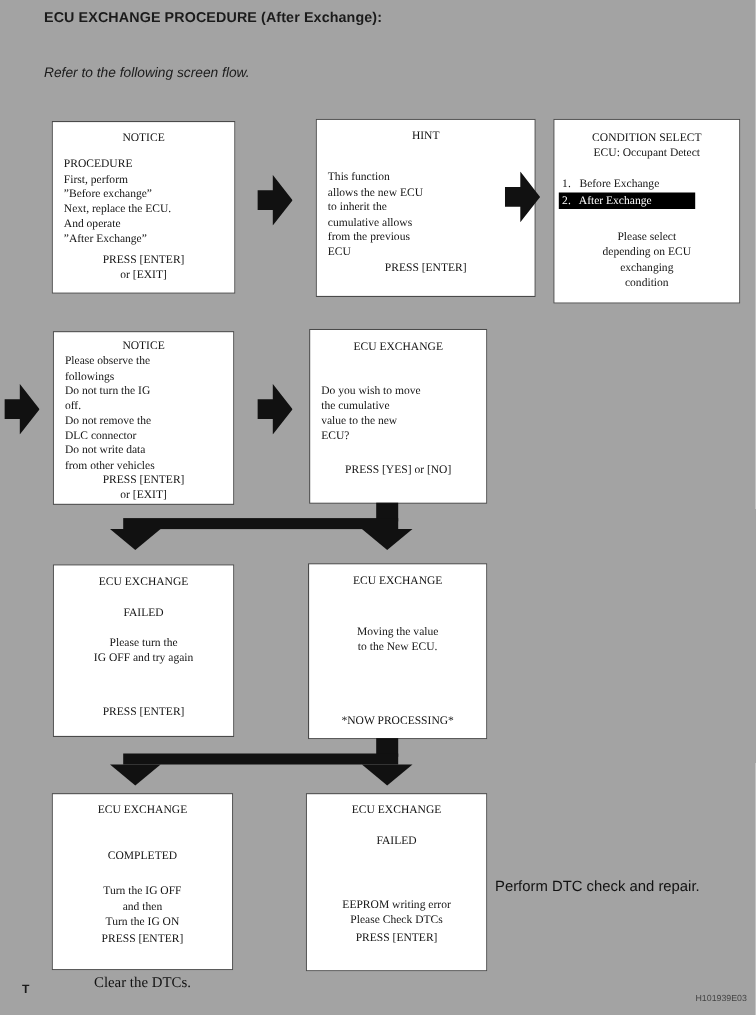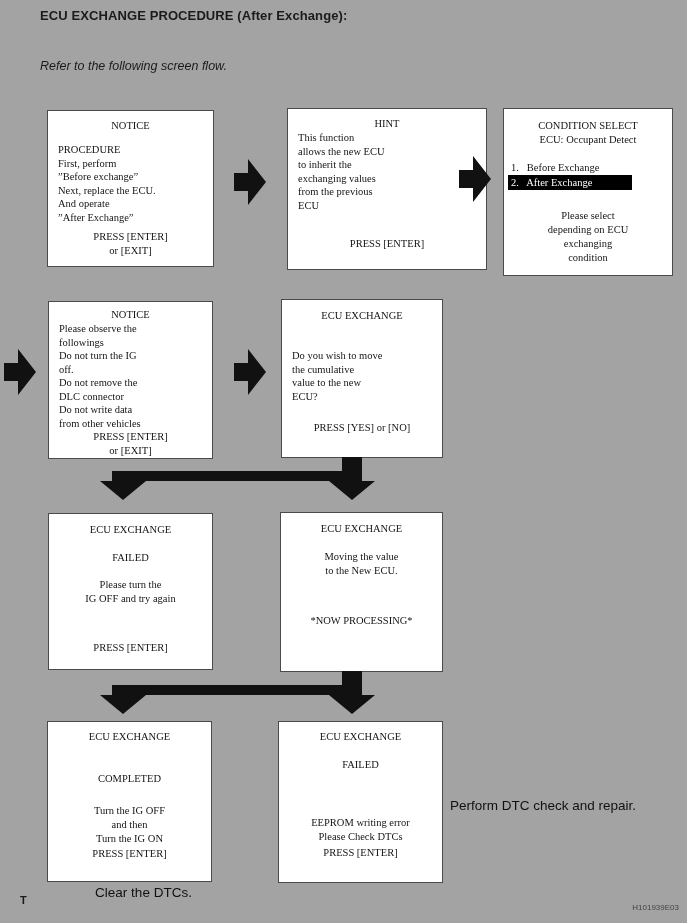--- a/index.html
+++ b/index.html
@@ -4,36 +4,36 @@
 <style>
   html,body{margin:0;padding:0;background:#e8e8e8;}
   .page{position:relative;width:687px;height:923px;background:#a3a3a3;overflow:hidden;
         font-family:"Liberation Sans","DejaVu Sans",sans-serif;color:#1b1b1b;}
   .hdr-title{position:absolute;left:40px;top:8px;font-size:13px;font-weight:bold;letter-spacing:0.1px;}
   .hdr-path{position:absolute;left:40px;top:42px;font-size:12.5px;}
   .hdr-note{position:absolute;left:40px;top:59px;font-size:12.5px;font-style:italic;}
 
   .screen{position:absolute;border:1px solid #4a4a4a;background:#fff;box-sizing:border-box;
           display:flex;flex-direction:column;padding:6px 8px 8px 8px;
-          font-family:"Liberation Serif","DejaVu Serif",serif;font-size:10.5px;color:#141414;}
+          font-family:"Liberation Serif","DejaVu Serif",serif;font-size:10.5px;color:#141414;justify-content:space-between;}
   .t{text-align:center;line-height:14px;white-space:pre;}
   .bl{text-align:left;line-height:13.5px;white-space:pre;padding-left:2px;}
   .cl{text-align:center;line-height:14px;white-space:pre;}
   .sp{flex:1;}
   .opt{width:118px;line-height:13px;white-space:pre;padding:1px 3px;margin-left:-4px;}
   .opt.selected{background:#000;color:#fff;}
 
   .arrow-r{position:absolute;width:32px;height:46px;}
   .stem{position:absolute;background:#111;}
   .bar{position:absolute;background:#111;}
   .tri-down{position:absolute;width:0;height:0;border-left:23px solid transparent;
             border-right:23px solid transparent;border-top:19px solid #111;}
 
   .ann{position:absolute;font-size:13.5px;color:#111;}
-  .ann-clear{left:61px;top:885px;width:165px;text-align:center;font-weight:500;}
+  .ann-clear{left:47px;top:885px;width:165px;text-align:center;font-weight:500;font-family:Liberation Serif, serif;}
   .ann-perform{left:450px;top:798px;}
   .foot-l{position:absolute;left:20px;top:894px;font-size:11px;font-weight:bold;}
   .foot-r{position:absolute;right:8px;top:903px;font-size:8px;color:#444;}
 </style>
 </head>
 <body>
 
 <div class="page">
 
   <div class="hdr-title">ECU EXCHANGE PROCEDURE (After Exchange):</div>
@@ -53,25 +53,25 @@
     <div class="cl">PRESS [ENTER]</div>
     <div class="cl">or [EXIT]</div>
   </div>
 
   <svg class="arrow-r" style="left:234px;top:159px;" viewBox="0 0 32 46">
       <path d="M0 14 H14 V0 L32 23 L14 46 V32 H0 Z" fill="#111"></path>
     </svg>
 
   <div class="screen" style="left:287px;top:108px;width:200px;height:162px;">
     <div class="t" style="margin-top:2px;">HINT</div>
-    <div style="margin-top:0;">
+    <div style="margin-top:24px;">
       <div class="bl">This function</div>
       <div class="bl">allows the new ECU</div>
       <div class="bl">to inherit the</div>
-      <div class="bl">exchanging values</div>
+      <div class="bl">cumulative allows</div>
       <div class="bl">from the previous</div>
       <div class="bl">ECU</div>
     </div>
     <div class="sp"></div>
     <div class="cl" style="margin-bottom:10px;">PRESS [ENTER]</div>
   </div>
 
   <svg class="arrow-r" style="left:459px;top:156px;" viewBox="0 0 32 46">
       <path d="M0 14 H14 V0 L32 23 L14 46 V32 H0 Z" fill="#111"></path>
     </svg>

